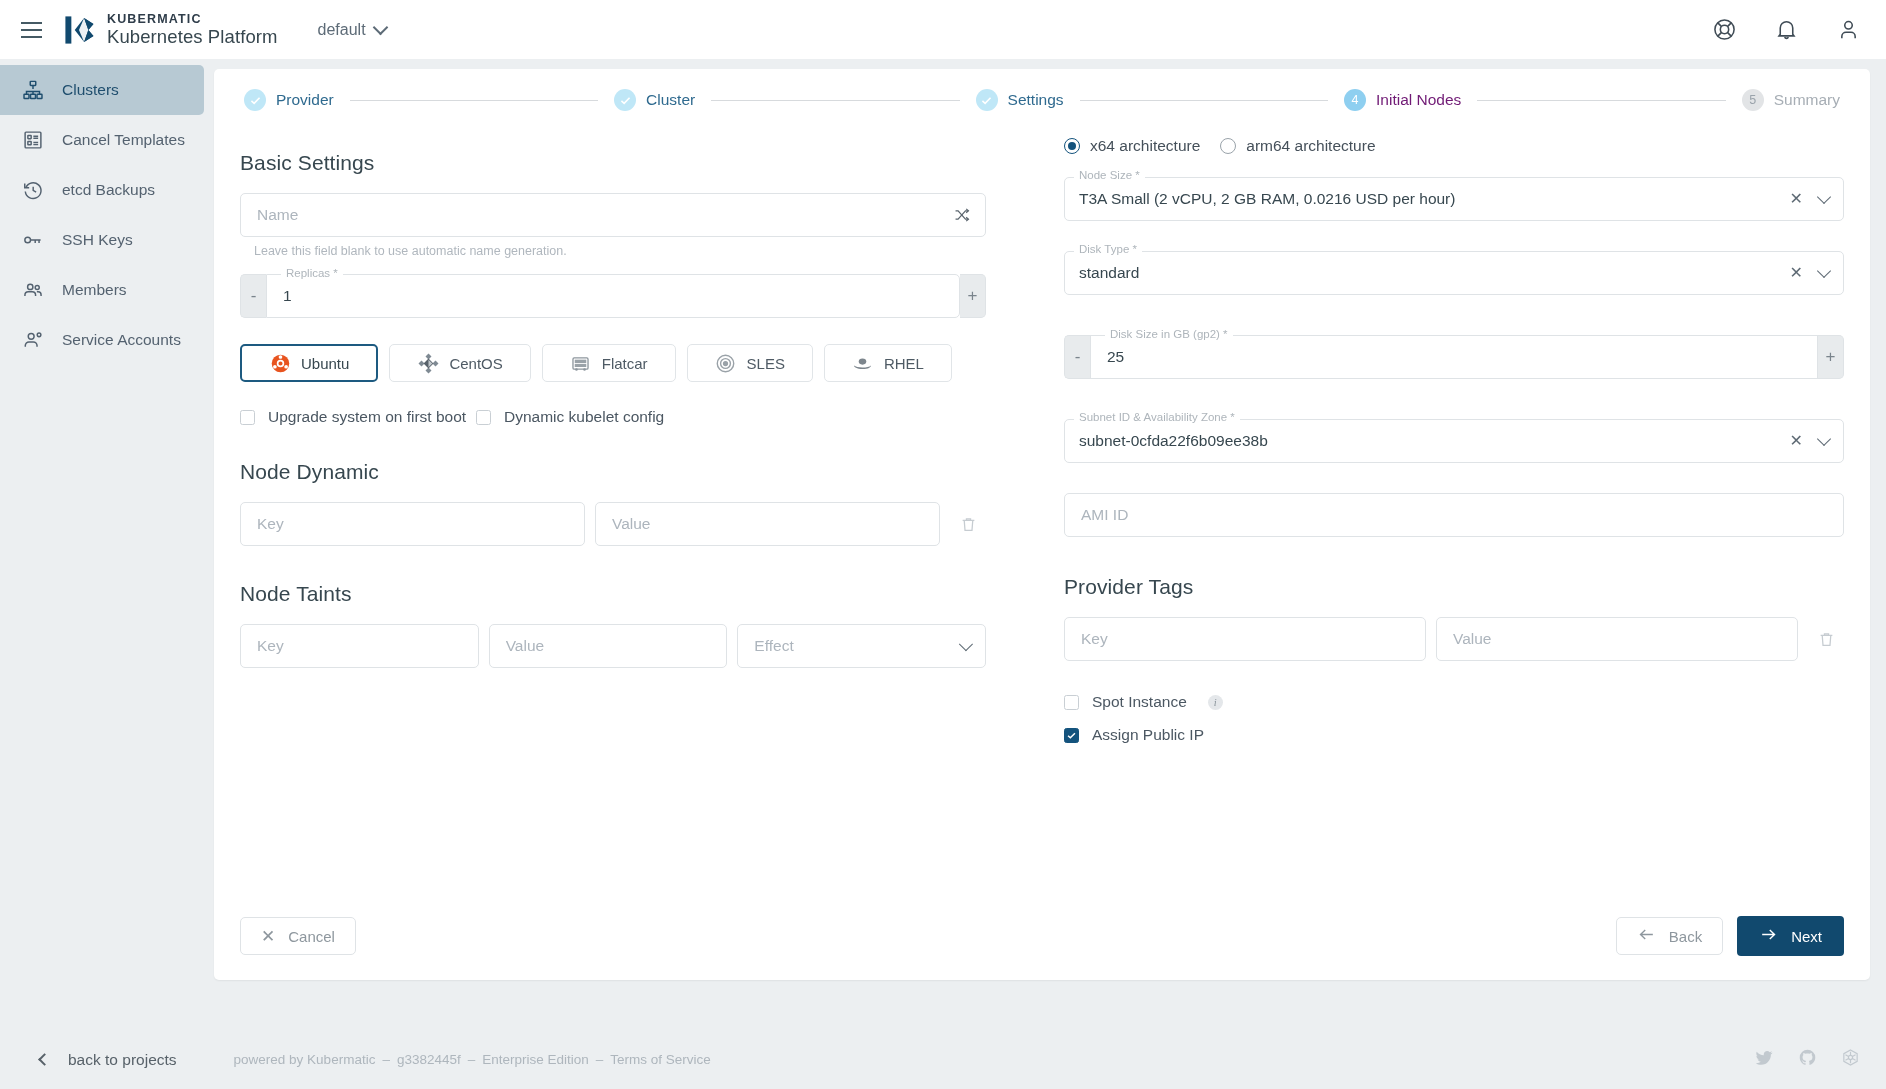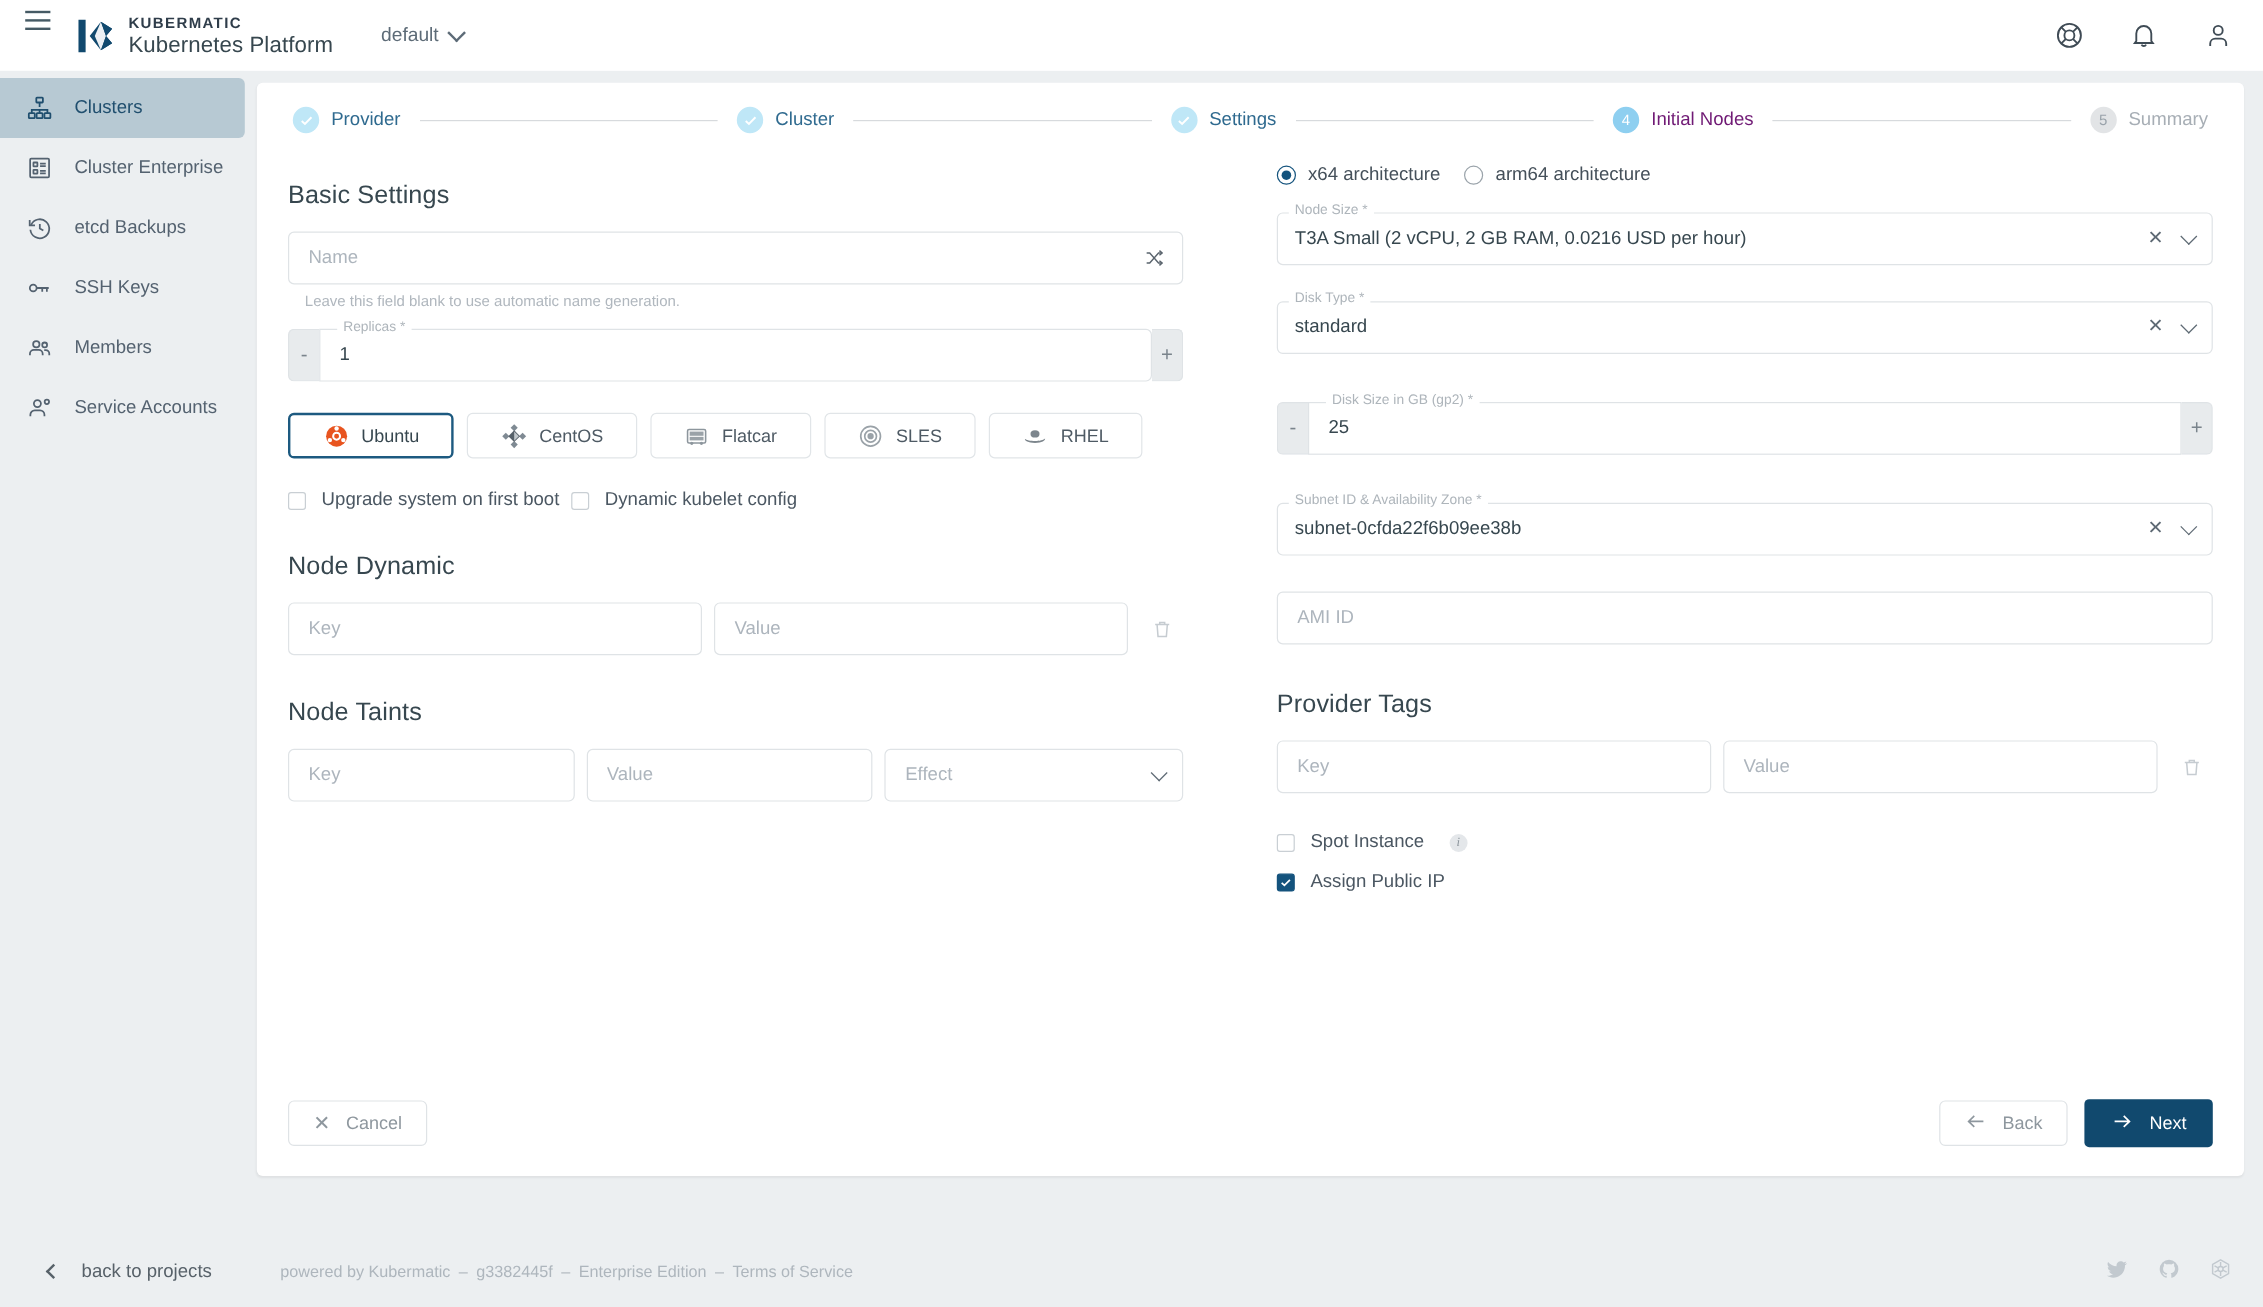--- a/index.html
+++ b/index.html
@@ -10,21 +10,21 @@
     overflow: hidden;
     font-family: "Liberation Sans", sans-serif;
     background: #eceff1;
     color: #37474f;
     -webkit-font-smoothing: antialiased;
   }
   .app { width: 1886px; height: 1089px; position: relative; }
 
   
   .topbar {
-    height: 59px; background: #ffffff; display: flex; 
+    height: 59px; background: #ffffff; display: flex; align-items: center;
     padding: 0 24px 0 14px; position: relative; z-index: 5;
   }
   .hamburger { width: 34px; height: 34px; display:flex; flex-direction:column;
     justify-content:center; align-items:center; cursor:pointer; margin-right: 14px;}
   .hamburger span { display:block; width:21px; height:2px; background:#455a64; margin:2.5px 0;}
   .brand { display:flex; align-items:center; gap:11px; }
   .brand-logo { width: 34px; height: 34px; flex:0 0 auto; }
   .brand-text { line-height: 1; }
   .brand-text .l1 { font-size: 12.5px; font-weight: bold; letter-spacing: 1.15px; color:#2f3d4a; }
   .brand-text .l2 { font-size: 18.5px; color:#37474f; margin-top: 3px; letter-spacing:.1px;}
@@ -282,21 +282,21 @@
 
       <div class="side-item">
         <span class="sicon">
           <svg viewBox="0 0 24 24" width="22" height="22" fill="none" stroke="currentColor" stroke-width="1.6">
             <rect x="3.4" y="3.4" width="17.2" height="17.2" rx="1"></rect>
             <rect x="6.4" y="7" width="3.6" height="3.6" rx="0.4"></rect>
             <rect x="6.4" y="13.6" width="3.6" height="3.6" rx="0.4"></rect>
             <path d="M12.4 8 h5.2 M12.4 10.2 h5.2 M12.4 14.6 h5.2 M12.4 16.8 h5.2"></path>
           </svg>
         </span>
-        <span class="side-label">Cluster Enterprise</span>
+        <span class="side-label">Cancel Templates</span>
       </div>
 
       <div class="side-item">
         <span class="sicon">
           <svg viewBox="0 0 24 24" width="22" height="22" fill="none" stroke="currentColor" stroke-width="1.6">
             <path d="M4.2 9.4 A8.6 8.6 0 1 1 3.6 13.6"></path>
             <path d="M3 4.8 V9.6 H7.8"></path>
             <path d="M12.2 8.4 V12.4 L15.4 14.2"></path>
           </svg>
         </span>

